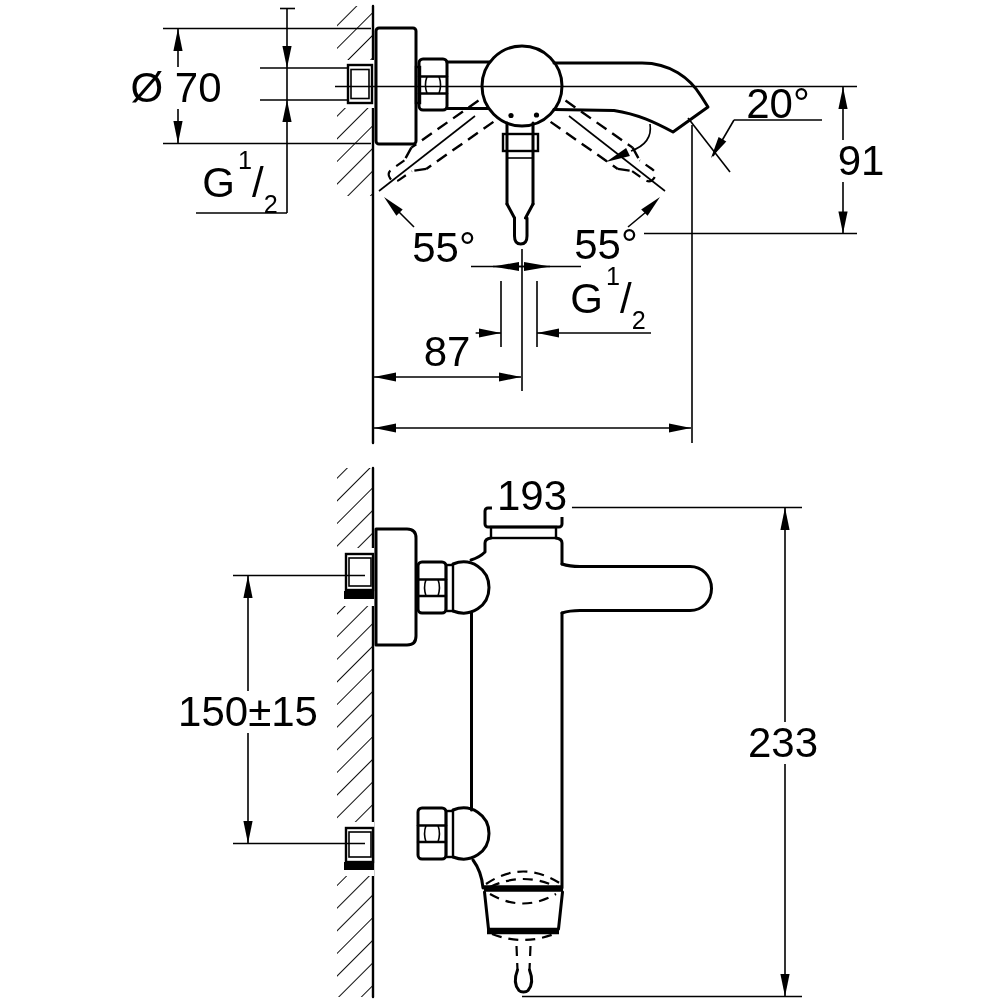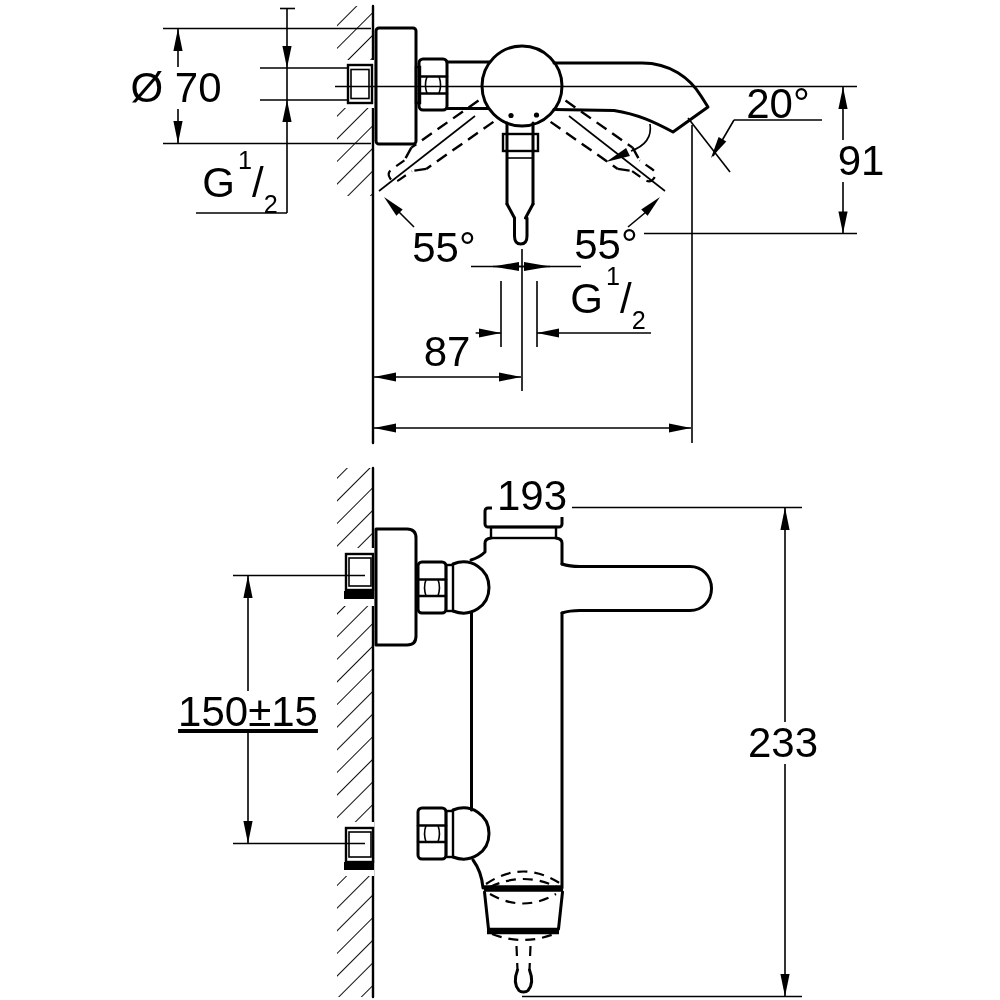--- a/index.html
+++ b/index.html
@@ -231,17 +231,17 @@
 <div class="lbl nobg" style="left:778px;top:104px;">20°</div>
 
 <div class="lbl" style="left:841px;top:161px;margin-left:20px;">91</div>
 
 <div class="lbl nobg" style="left:608px;top:302px;"><span>G</span><sup>1</sup><span>/</span><sub>2</sub></div>
 
 <div class="lbl" style="left:447px;top:352px;">87</div>
 
 <div class="lbl" style="left:532px;top:448px;margin-top:48px;">193</div>
 
-<div class="lbl" style="left:248px;top:712px;text-decoration:underline;">150±15</div>
+<div class="lbl" style="left:248px;top:712px;">150±15</div>
 
 <div class="lbl" style="left:783px;top:743px;">233</div>
 
 </div>
 
 </body></html>

